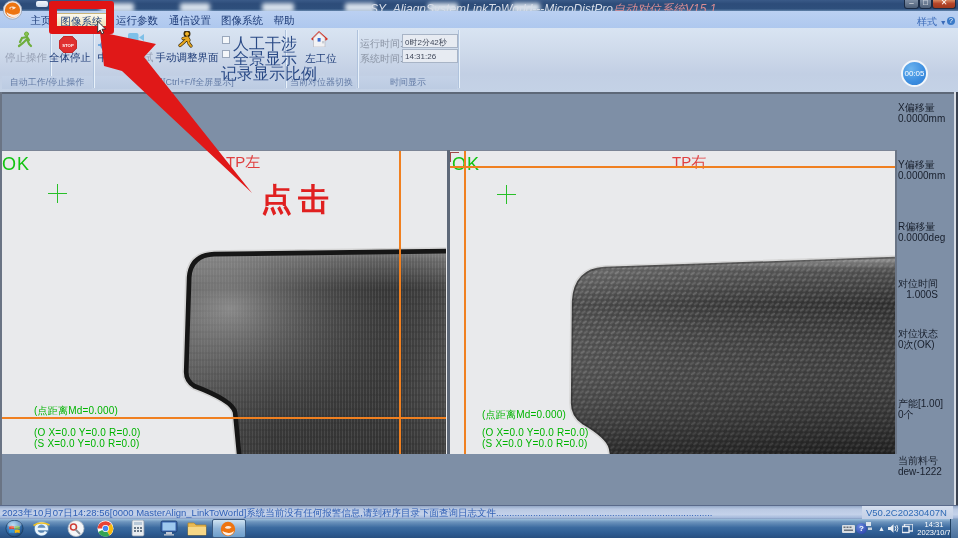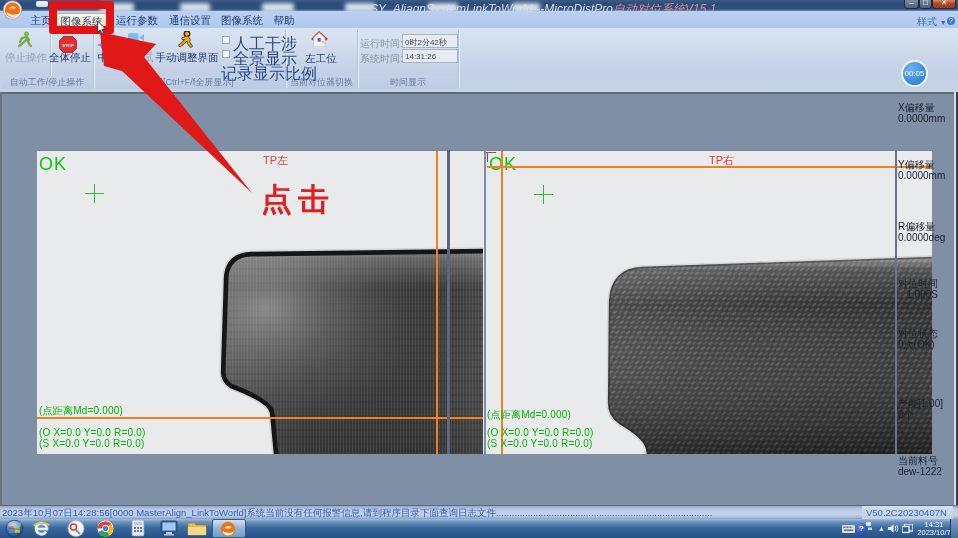--- a/index.html
+++ b/index.html
@@ -38,33 +38,33 @@
   .cbox { position:absolute; width:8px; height:8px; background:#f4f7fa; border:1px solid #9aa8bc; }
   .tlabel { position:absolute; font-size:10px; color:#8b95a5; }
   .tbox { position:absolute; left:402px; width:56px; height:14px; background:#e7ebf2; border:1px solid #a8b4c6; font-size:8px; color:#40485a; padding:2px 0 0 2px; }
   #clockbadge { left:901px; top:60px; width:27px; height:27px; border-radius:50%;
      background:radial-gradient(circle at 35% 30%, #6cb4ee, #3b8de0 60%, #2f7bd0);
      border:2px solid #f2f6fa; color:#fff; font-size:8px; text-align:center; line-height:23px; }
 
   
   #darkline { left:0; top:92px; width:958px; height:2px; background:#5d6878; }
   #band { left:0; top:94px; width:958px; height:56px; background:#7e8fa6; }
-  .panel { top:150px; width:446px; height:376px; background:#e9eaec;margin-left:37px; }
+  .panel { top:150px; width:446px; height:376px; background:#e9eaec; }
   #panelL { left:0; border-top:1px solid #7b8596; }
   #panelR { left:449px; border-top:1px solid #7b8596; }
   #pgap { left:447px; top:150px; width:3px; height:304px; background:#5d6878; }
   #pRedge { left:895px; top:150px; width:2px; height:304px; background:#6a7586; }
   #band2 { left:0; top:454px; width:958px; height:51px; background:#7e8fa6; }
   #winRlight { left:954px; top:92px; width:2px; height:413px; background:#d8dde4; }
   #winRdark { left:956px; top:92px; width:2px; height:413px; background:#3a4250; }
   #winLdark { left:0px; top:92px; width:2px; height:413px; background:#6a7484; }
 
   .ok { position:absolute; top:3px; font-size:18px; font-weight:500; color:#12c412; letter-spacing:1px; }
-  .tp { position:absolute; top:2px; font-size:11px; color:#e04040;text-align:center; }
-  .gtxt { position:absolute; font-size:10px; color:#00b400; white-space:nowrap; letter-spacing:.2px; }
+  .tp { position:absolute; top:2px; font-size:15px; color:#e04040;text-align:center; }
+  .gtxt { position:absolute; font-size:10px; color:#00b400; white-space:nowrap; letter-spacing:.2px;padding-left:32px; }
   .oline { position:absolute; background:#f08020; }
   .cross { position:absolute; width:19px; height:19px; }
   .cross:before { content:""; position:absolute; left:0; right:0; top:9px; height:1px; background:#28c028; }
   .cross:after  { content:""; position:absolute; top:0; bottom:0; left:9px; width:1px; background:#28c028; }
 
   
   .side { position:absolute; left:898px; font-size:10px; color:#181f2c; line-height:10.5px; white-space:nowrap; }
 
   
   #statusbar { left:0; top:505px; width:958px; height:14px;

